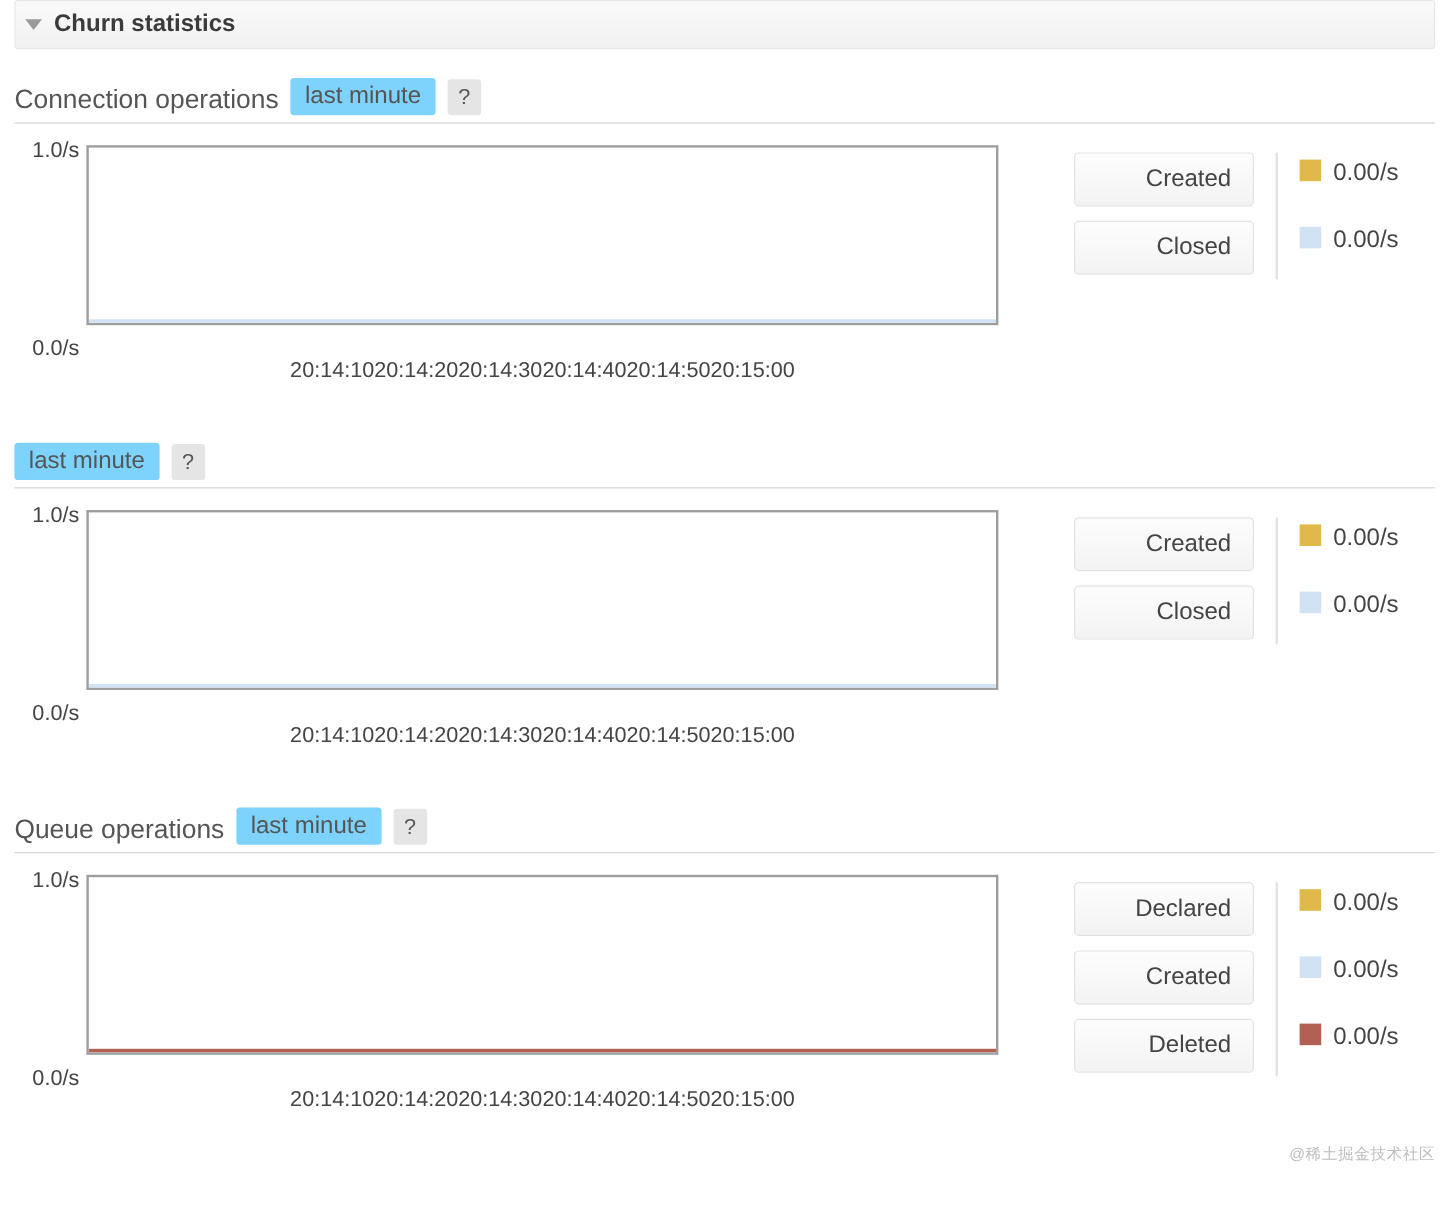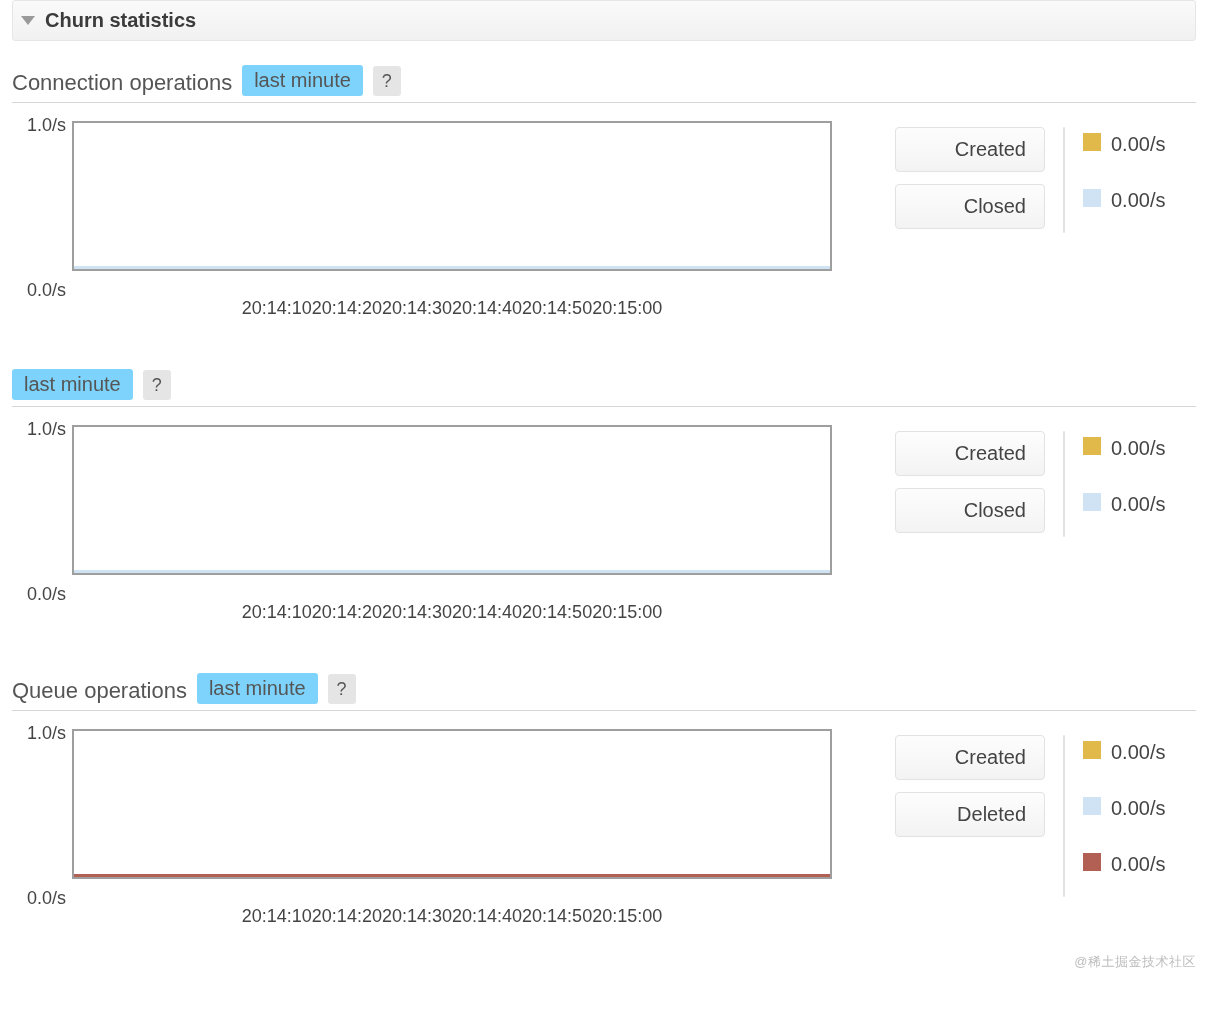--- a/index.html
+++ b/index.html
@@ -294,20 +294,21 @@
         <span>20:14:20</span>
         <span>20:14:30</span>
         <span>20:14:40</span>
         <span>20:14:50</span>
         <span>20:15:00</span>
       </div>
     </div>
 
     <div class="legend-wrap">
       <div class="legend-buttons">
+        <div class="legend-btn">Declared</div>
         <div class="legend-btn">Created</div>
         <div class="legend-btn">Deleted</div>
       </div>
       <div class="legend-divider"></div>
       <div class="legend-values">
         <div class="legend-value-row">
           <span class="swatch" style="background:#e0b94a;"></span>
           <span class="legend-value">0.00/s</span>
         </div>
         <div class="legend-value-row">

